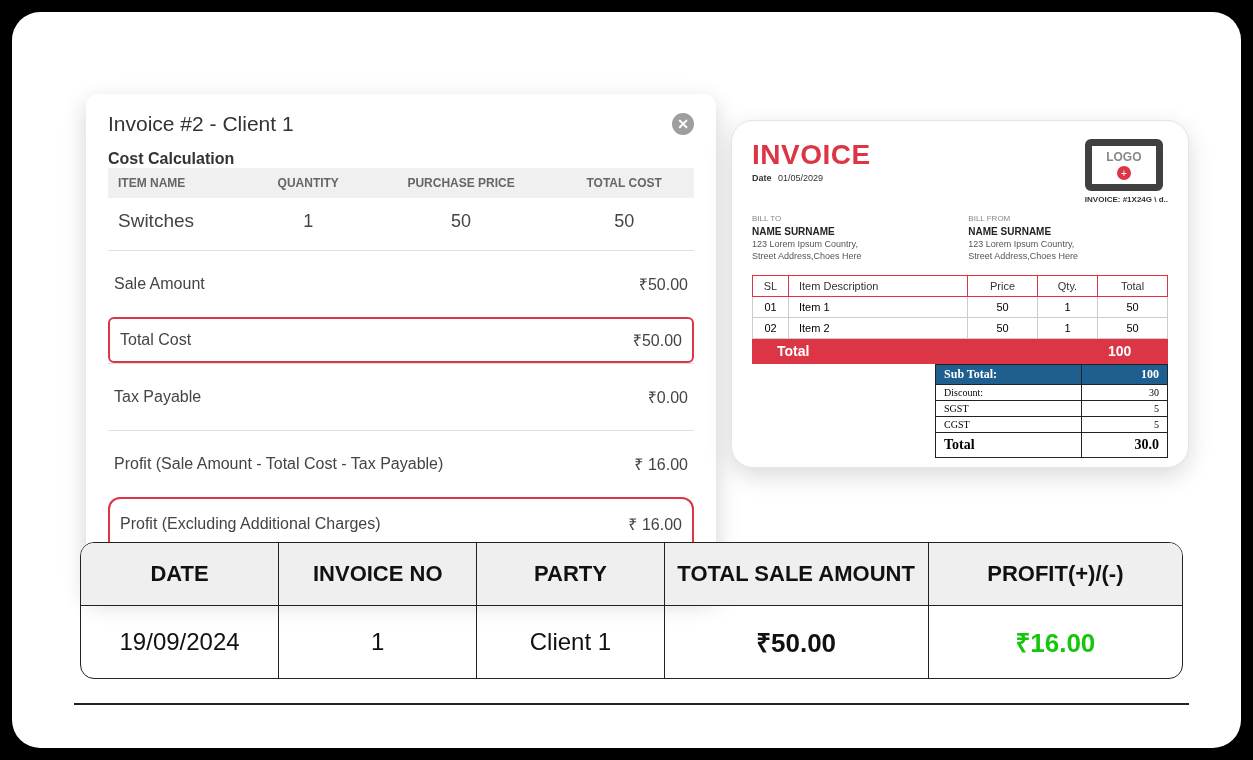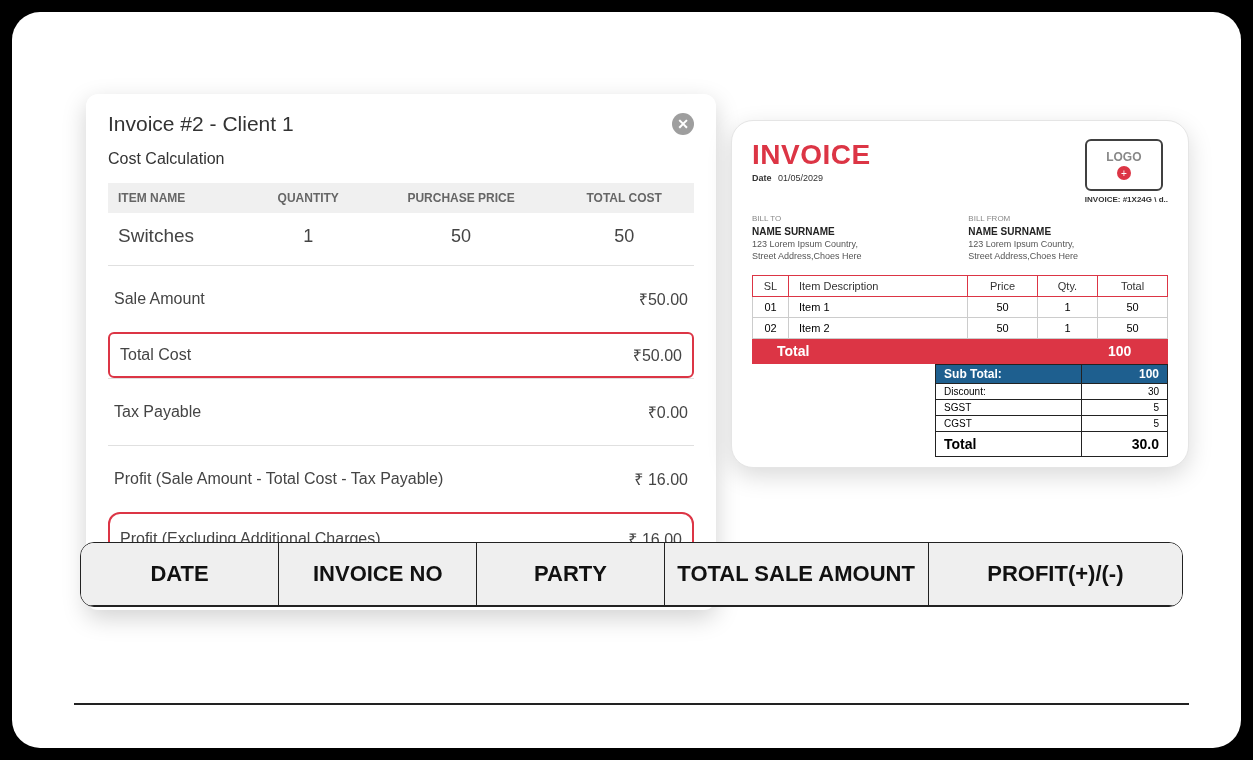--- a/index.html
+++ b/index.html
@@ -50,23 +50,23 @@
   color: #fff;
   display: flex;
   align-items: center;
   justify-content: center;
   font-size: 14px;
   font-weight: bold;
   cursor: pointer;
 }
 .cost-subtitle {
   font-size: 16px;
-  font-weight: 400;
+  font-weight: 700;
   color: #333;
-  margin-bottom: 15px;
+  margin-bottom: 0;
 }
 .item-table {
   width: 100%;
   border-collapse: collapse;
 }
 .item-header td {
   background: #f0f0f0;
   font-size: 12px;
   color: #666;
   font-weight: 600;
@@ -118,21 +118,21 @@
 .inv-word {
   font-size: 28px;
   font-weight: 800;
   color: #dc3545;
   letter-spacing: 0.5px;
   font-family: Arial, sans-serif;
 }
 .logo-box {
   width: 78px;
   height: 52px;
-  border: 2px solid #404040;
+  border: 7px solid #404040;
   border-radius: 6px;
   display: flex;
   flex-direction: column;
   align-items: center;
   justify-content: center;
   gap: 2px;
 }
 .logo-text { font-size: 12px; color: #888; font-weight: 700; }
 .logo-plus {
   width: 14px; height: 14px; border-radius: 50%; background: #dc3545;
@@ -153,21 +153,21 @@
   text-align: center;
 }
 .inv-grid th { font-weight: 500; color: #333; background: #fff; }
 .inv-grid th:nth-child(2), .inv-grid td:nth-child(2) { text-align: left; padding-left: 10px; }
 .inv-grid td { border-color: #ccc; border-top: none; }
 .inv-total-row td {
   background: #dc3545; color: #fff; font-weight: 700; font-size: 14px;
   border-color: #dc3545;
 }
 .sub-grid { width: 56%; margin-left: auto; border-collapse: collapse; border: 1px solid #222; }
-.sub-grid td { font-size: 10px; padding: 2px 8px; border: 1px solid #222; }
+.sub-grid td { font-size: 10px; padding: 2px 8px; border: 1px solid #222; font-family: Liberation Serif, serif; }
 .sub-grid tr.subhead td { background: #1e5f8f; color: #fff; font-weight: 700; font-size: 12px; }
 .sub-grid td:last-child { text-align: right; }
 .sub-grid tr.final td { font-size: 14px; font-weight: 700; padding: 4px 8px; }
 
 .summary-table {
   position: absolute;
   left: 68px;
   right: 58px;
   top: 530px;
   border: 1px solid #222;
@@ -345,17 +345,24 @@
 
   <table class="summary-table">
     <tbody>
         <tr>
       <th style="width:18%;">DATE</th>
       <th style="width:18%;">INVOICE NO</th>
       <th style="width:17%;">PARTY</th>
       <th style="width:24%;margin-left:20px;">TOTAL SALE AMOUNT</th>
       <th style="width:23%;">PROFIT(+)/(-)</th>
     </tr>
+    <tr>
+      <td>19/09/2024</td>
+      <td>1</td>
+      <td>Client 1</td>
+      <td class="amount">₹50.00</td>
+      <td class="profit">₹16.00</td>
+    </tr>
   </tbody>
     </table>
   <div class="underline-bar"></div>
 
 </div>
 
 </body></html>

